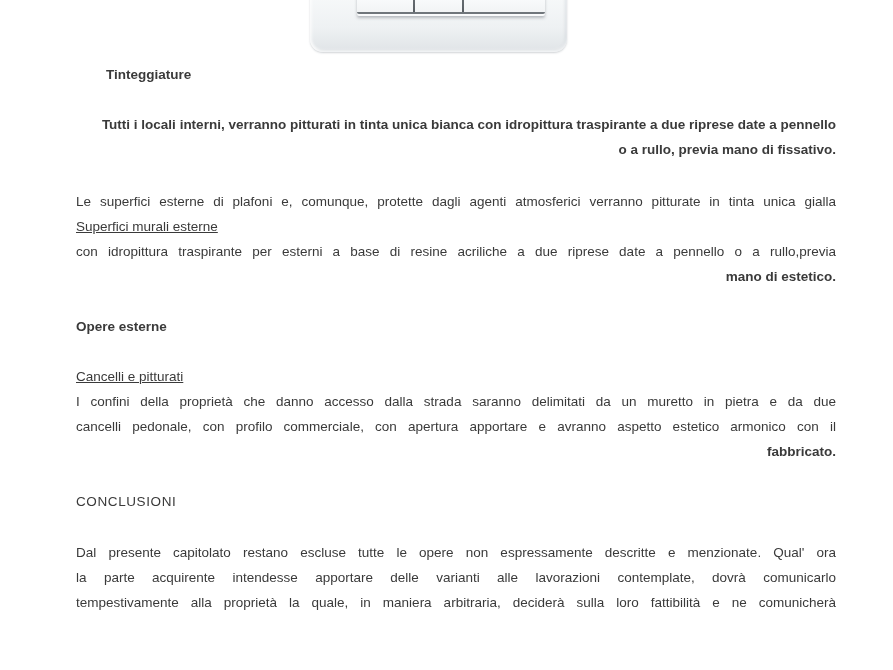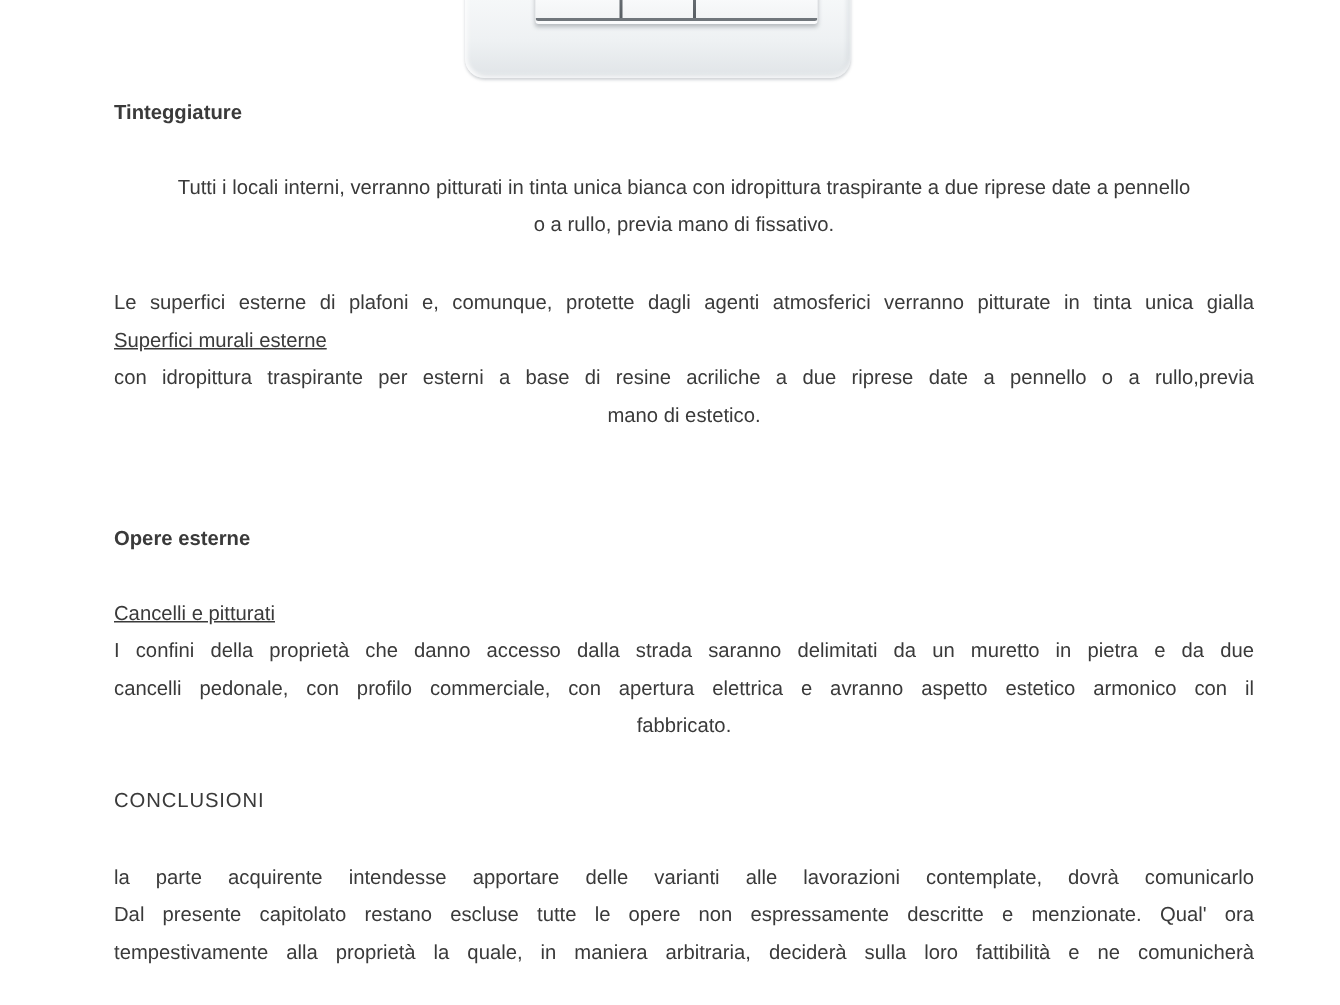--- a/index.html
+++ b/index.html
@@ -27,29 +27,29 @@
   .rocker-divider{
     position:absolute;top:0;bottom:0;width:2px;
     background:linear-gradient(180deg,#9aa1a6,#585e63);
   }
   .rocker-divider.d1{left:30%;}
   .rocker-divider.d2{left:56%;}
 
   
   .content{position:absolute;left:76px;right:57px;top:0;}
   .line{height:25px;line-height:25px;font-size:13.5px;white-space:normal;}
-  .h-bold{font-weight:bold;margin-top:32px;}
+  .h-bold{font-weight:bold;}
   .u-title{text-decoration:underline;}
   .caps{letter-spacing:0.6px;}
   .jline{text-align:justify;text-align-last:justify;text-justify:inter-word;}
-  .lline{text-align:center;}
+  .lline{text-align:right;font-weight:bold;}
   .sp25{height:25px;}
   .sp26{height:26px;}
   .sp27{height:27px;}
-  .mt62{margin-top:62px;}
+  .mt62{margin-top:62px;margin-left:30px;}
 </style>
 </head>
 <body>
 
 <div class="page">
 
   <div class="plate">
     <div class="rocker-area">
       <div class="rocker-divider d1"></div>
       <div class="rocker-divider d2"></div>
@@ -69,25 +69,25 @@
     <div class="line u-title">Superfici murali esterne</div>
     <div class="line jline">con idropittura traspirante per esterni a base di resine acriliche a due riprese date a pennello o a rullo,previa</div>
     <div class="line lline">mano di estetico.</div>
 
     <div class="sp25"></div>
     <div class="line h-bold">Opere esterne</div>
 
     <div class="sp25"></div>
     <div class="line u-title">Cancelli e pitturati</div>
     <div class="line jline">I confini della proprietà che danno accesso dalla strada saranno delimitati da un muretto in pietra e da due</div>
-    <div class="line jline">cancelli pedonale, con profilo commerciale, con apertura elettrica e avranno aspetto estetico armonico con il</div>
+    <div class="line jline">cancelli pedonale, con profilo commerciale, con apertura apportare e avranno aspetto estetico armonico con il</div>
     <div class="line lline">fabbricato.</div>
 
     <div class="sp25"></div>
     <div class="line caps">CONCLUSIONI</div>
 
     <div class="sp26"></div>
+    <div class="line jline">Dal presente capitolato restano escluse tutte le opere non espressamente descritte e menzionate. Qual' ora</div>
     <div class="line jline">la parte acquirente intendesse apportare delle varianti alle lavorazioni contemplate, dovrà comunicarlo</div>
-    <div class="line jline">Dal presente capitolato restano escluse tutte le opere non espressamente descritte e menzionate. Qual' ora</div>
     <div class="line jline">tempestivamente alla proprietà la quale, in maniera arbitraria, deciderà sulla loro fattibilità e ne comunicherà</div>
 
   </div>
 </div>
 
 </body></html>

